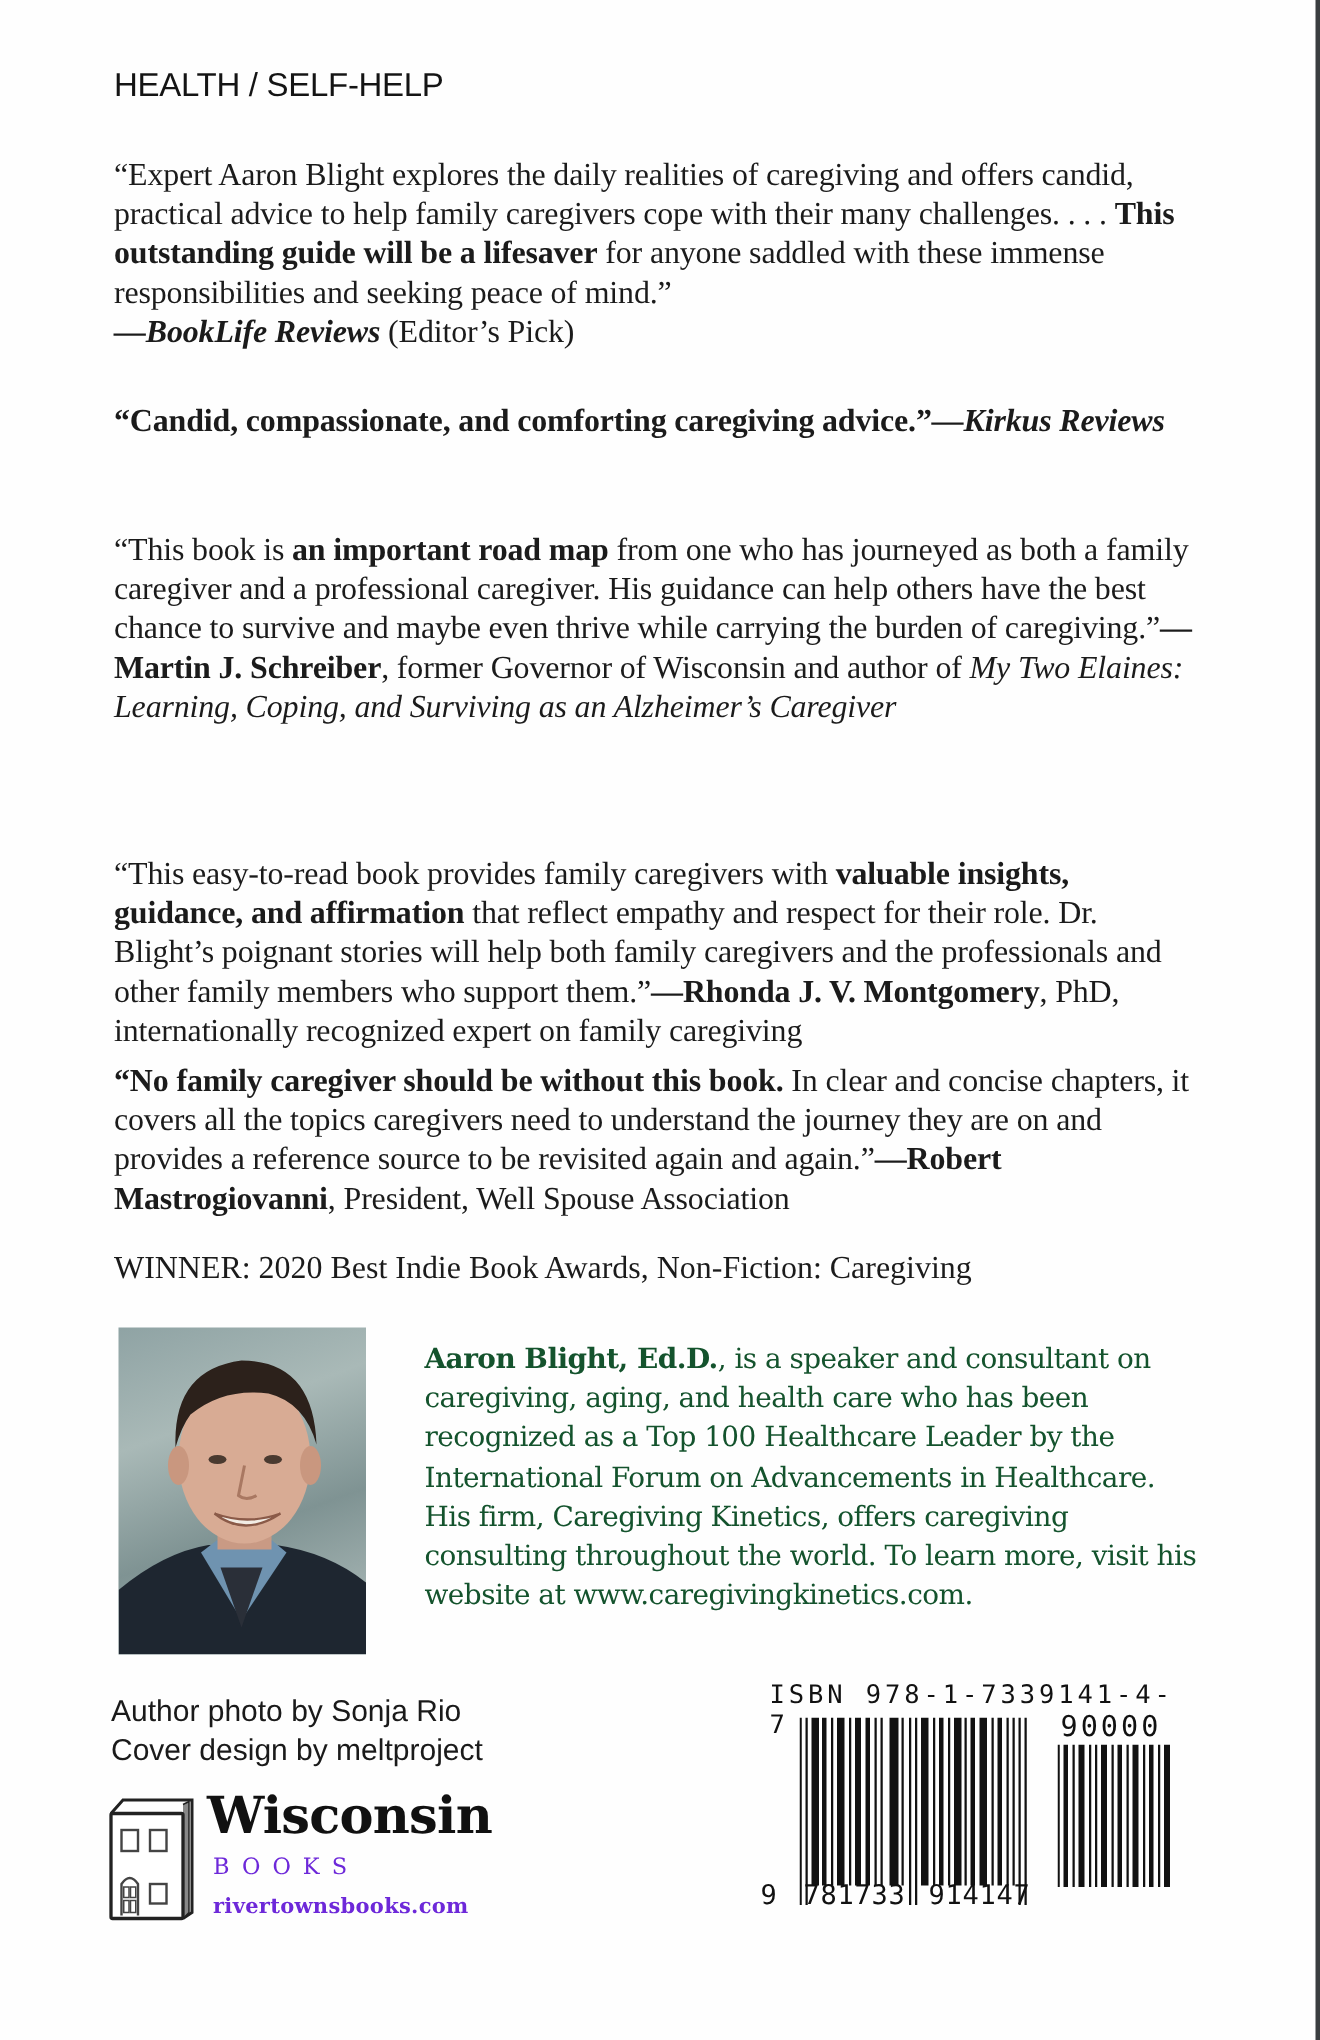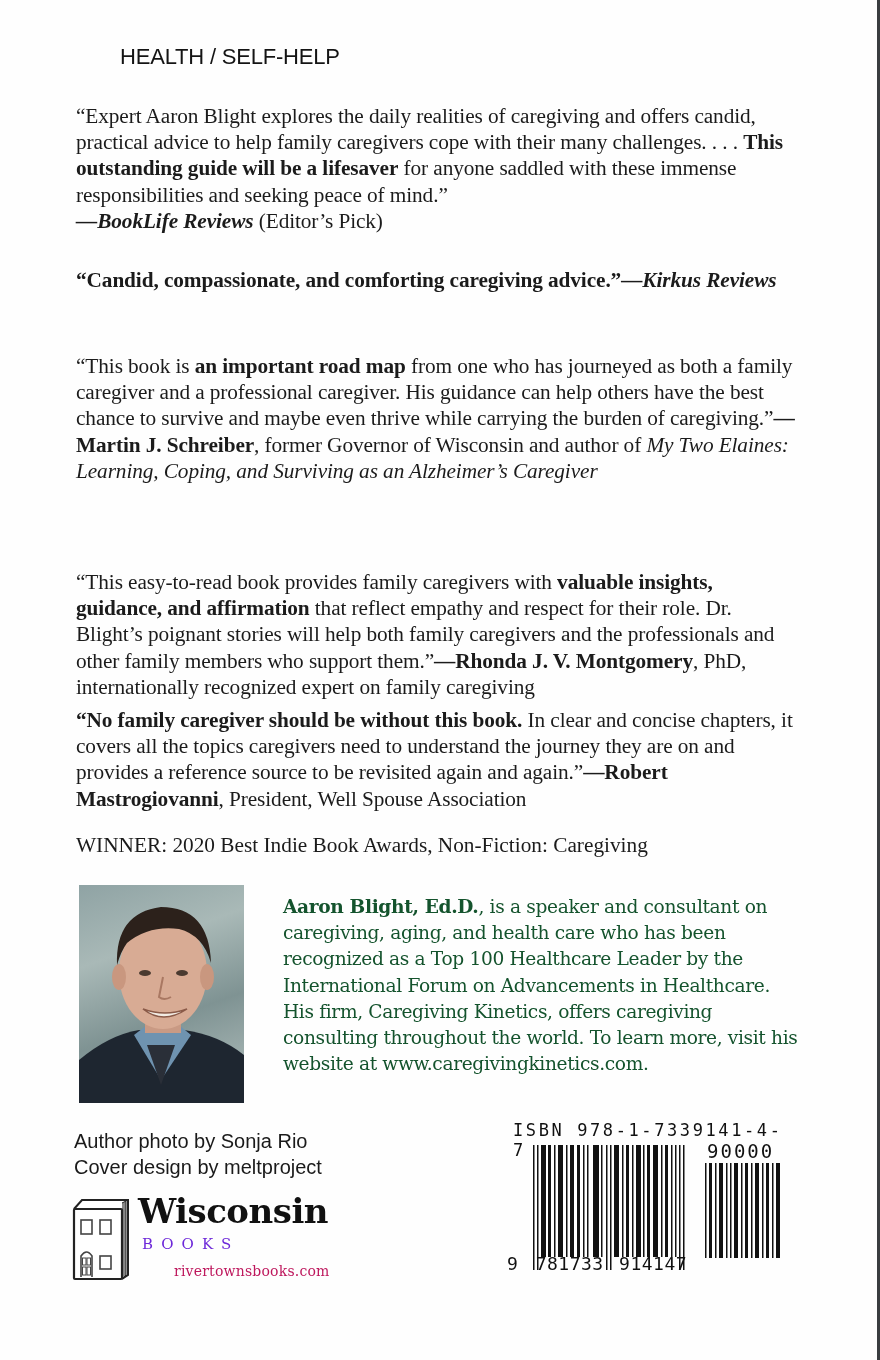--- a/index.html
+++ b/index.html
@@ -9,21 +9,21 @@
       font-family: "DejaVu Serif", serif;
       color: #1a1a1a;
     }
     .edge {
       position: absolute; top: 0; right: 0; width: 3px; height: 1360px;
       background: #3a3d40;
     }
     .category {
       position: absolute; left: 76px; top: 44px;
       font-family: "Liberation Sans", sans-serif;
-      font-size: 22px; letter-spacing: -0.2px; color: #141414; margin-left: 44px;
+      font-size: 22px; letter-spacing: -0.2px; color: #141414;
     }
     .blurb {
       position: absolute; left: 76px; width: 720px;
       font-family: "Liberation Serif", serif;
       font-size: 21.3px; line-height: 26.2px; color: #1b1b1b;
       letter-spacing: -0.1px;
     }
     .blurb b { font-weight: bold; }
     .blurb i { font-style: italic; }
     .award {
@@ -55,22 +55,22 @@
       font-family: "DejaVu Serif", serif; font-weight: bold;
       font-size: 34px; letter-spacing: -0.5px; color: #111;
     }
     .logo-books {
       position: absolute; left: 72px; top: 40px;
       font-family: "DejaVu Serif", serif; font-weight: normal;
       font-size: 15px; letter-spacing: 8px; color: #6d28d9;
     }
     .logo-url {
       position: absolute; left: 72px; top: 68px;
-      font-family: "DejaVu Serif", serif; font-weight: normal;
-      font-size: 14px; letter-spacing: 0.2px; color: #be185d; margin-left: 32px;
+      font-family: "DejaVu Serif", serif; font-weight: bold;
+      font-size: 14px; letter-spacing: 0.2px; color: #6d28d9;
     }
     .barcode {
       position: absolute; left: 505px; top: 1118px; width: 280px; height: 160px;
       font-family: "DejaVu Sans Mono", monospace;
     }
     .isbn-text {
       position: absolute; left: 8px; top: 2px; font-size: 17px; letter-spacing: 2.6px; color: #111;
     }
     .addon-text {
       position: absolute; left: 202px; top: 22px; font-size: 19px; letter-spacing: 2px; color: #111;

